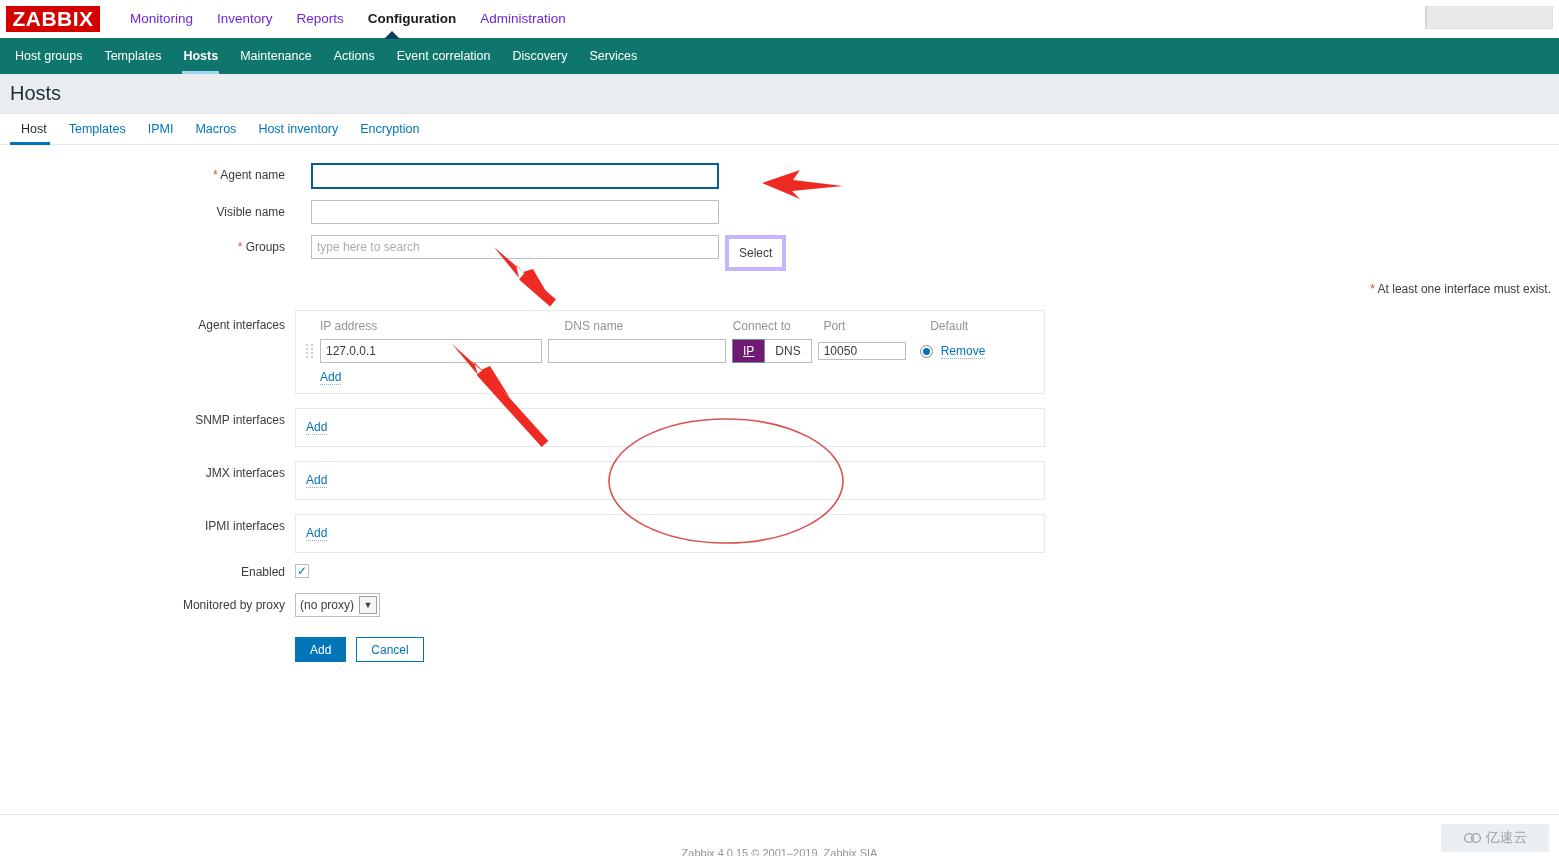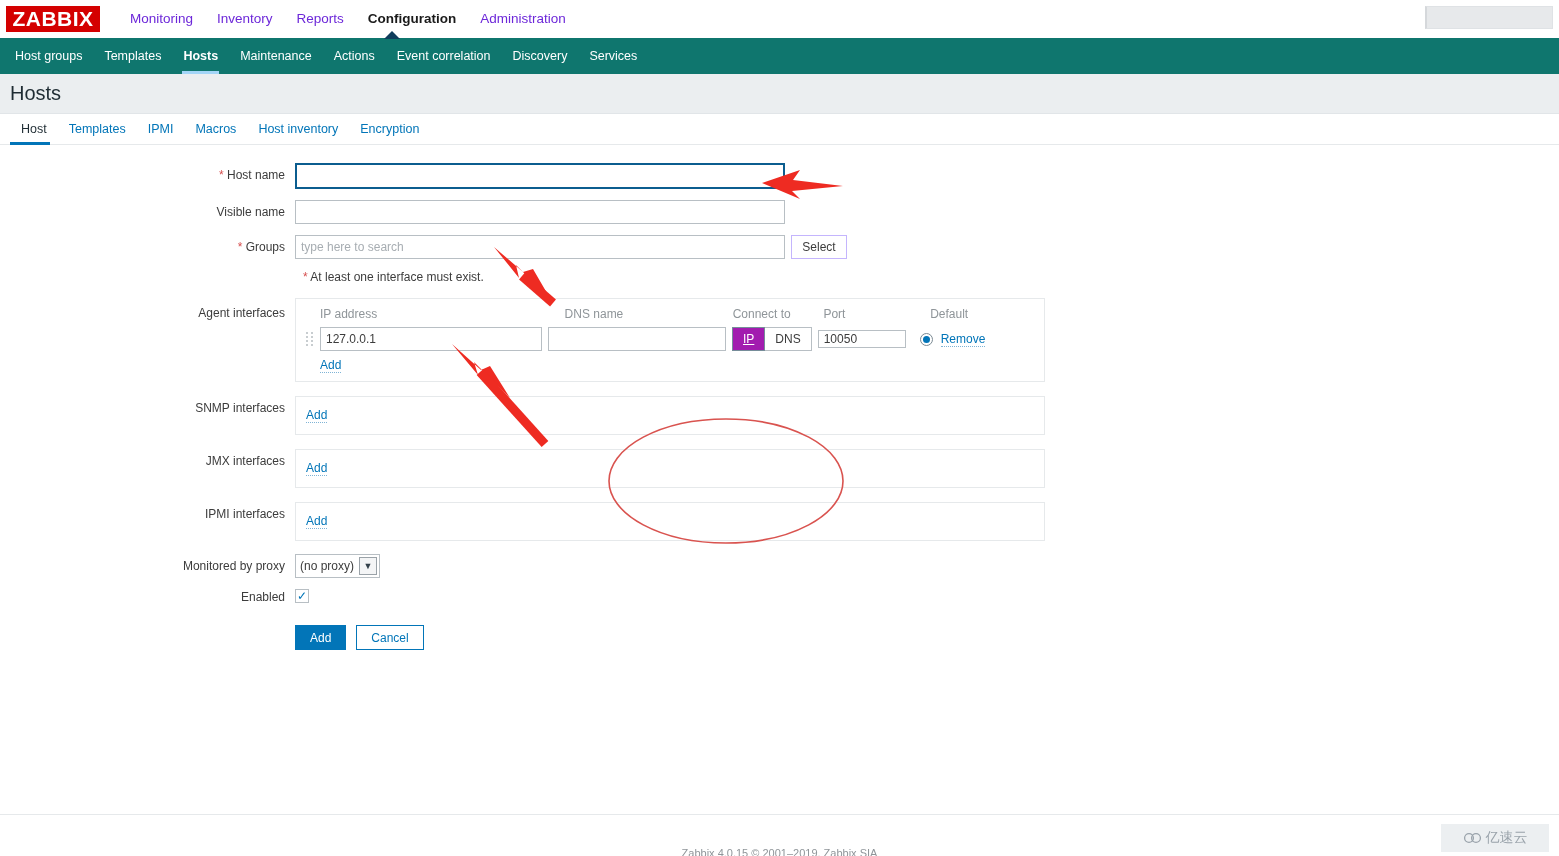--- a/index.html
+++ b/index.html
@@ -153,40 +153,41 @@
   .tinput {
     height: 24px;
     border: 1px solid #b8bfc4;
     background: #fff;
     font-size: 12px;
     color: #3c3c3c;
     padding: 0 5px;
     font-family: "Liberation Sans", sans-serif;
     outline: none;
   }
-  .tinput.wide { width: 490px; }
+  .tinput.wide { width: 408px; margin-left: 16px; }
   .tinput.focused { border: 2px solid #0b5d8f; height: 26px; line-height: 22px; }
   .tinput::placeholder { color: #a7adb2; }
 
   .btn {
-    height: 24px;
+    height: 36px;
     min-width: 56px;
-    border: 1px solid #c4b5fd;
+    border: 4px solid #c4b5fd;
     background: #fff;
     color: #3c3c3c;
     font-size: 12px;
     font-family: "Liberation Sans", sans-serif;
     cursor: pointer;
     padding: 0 10px;
   }
 
   .note {
     font-size: 12px;
     color: #3c3c3c;
     margin: 4px 8px 14px 303px;
+    text-align: right;
   }
 
   
   .ifpanel {
     width: 750px;
     border: 1px solid #e6e9eb;
     background: #fff;
     padding: 8px 10px 9px 10px;
   }
   .ifhead { display: flex; color: #8f9599; font-size: 12px; margin-bottom: 6px; }
@@ -223,21 +224,21 @@
   .toggle { display: inline-flex; height: 24px; }
   .toggle .seg {
     border: 1px solid #b8bfc4;
     font-size: 12px;
     padding: 0 10px;
     line-height: 22px;
     background: #fff;
     color: #3c3c3c;
     cursor: pointer;
   }
-  .toggle .seg.on { background: #a21caf; color: #fff; border-color: #768d99; text-decoration: underline; }
+  .toggle .seg.on { background: #701a75; color: #fff; border-color: #768d99; text-decoration: underline; }
   .toggle .seg + .seg { border-left: none; }
 
   .radio {
     width: 13px; height: 13px;
     border-radius: 50%;
     border: 1px solid #7b8a93;
     background: #fff;
     display: inline-block;
     position: relative;
     vertical-align: middle;
@@ -419,21 +420,21 @@
     <a href="#" class="tab">Macros</a>
     <a href="#" class="tab">Host inventory</a>
     <a href="#" class="tab">Encryption</a>
   </div>
 
   <div class="formwrap">
 
     <div class="frow">
       <div class="flabel">
         <span class="req">*</span>
-        <span>Host name</span>
+        <span>Agent name</span>
       </div>
       <input class="tinput wide focused" type="text" autofocus="" placeholder="" style="">
     </div>
 
     <div class="frow">
       <div class="flabel">Visible name</div>
       <input class="tinput wide" type="text" placeholder="" style="">
     </div>
 
     <div class="frow">
@@ -507,31 +508,31 @@
     </div>
 
     <div class="frow" style="margin-top:14px;">
       <div class="flabel">IPMI interfaces</div>
       <div class="emptypanel">
         <a href="#" class="addlink">Add</a>
       </div>
     </div>
 
 
+    <div class="frow" style="margin-top:11px;">
+      <div class="flabel" style="line-height:16px;">Enabled</div>
+      <span class="chk">✓</span>
+    </div>
+
     <div class="frow" style="margin-top:13px;">
       <div class="flabel">Monitored by proxy</div>
       <div class="sel">
         <span>(no proxy)</span>
         <span class="chev">▼</span>
       </div>
-    </div>
-
-    <div class="frow" style="margin-top:11px;">
-      <div class="flabel" style="line-height:16px;">Enabled</div>
-      <span class="chk">✓</span>
     </div>
 
     <div class="frow" style="margin-top:20px;">
       <div class="flabel"></div>
       <button class="btn-primary">Add</button>
       <button class="btn-ghost">Cancel</button>
     </div>
 
   </div>
 

